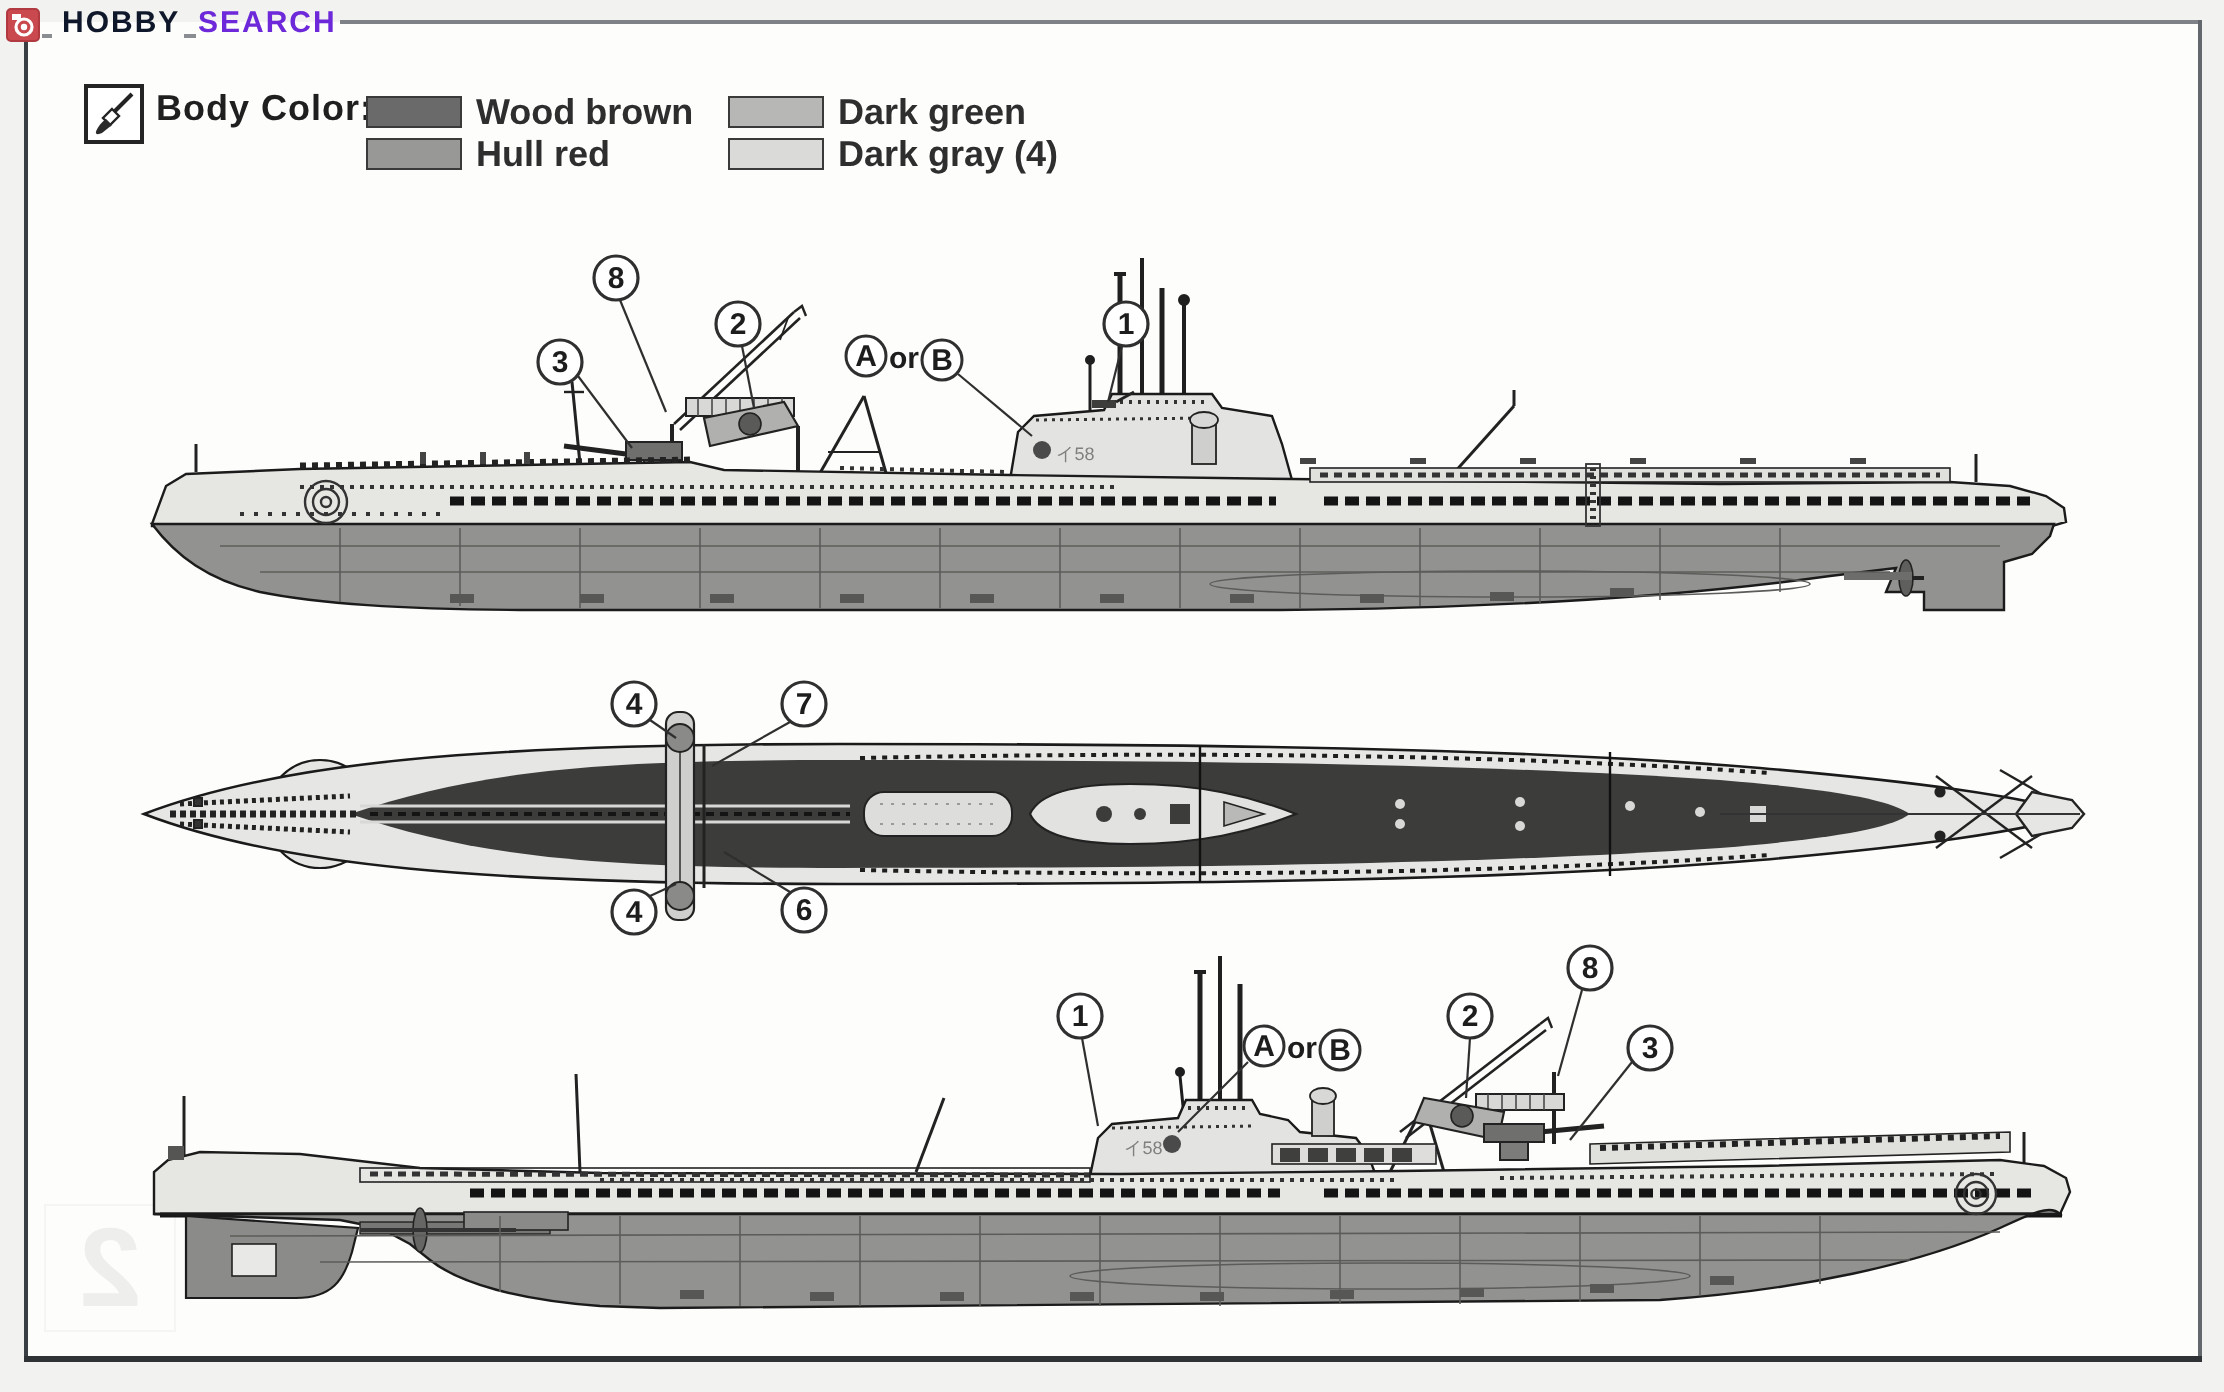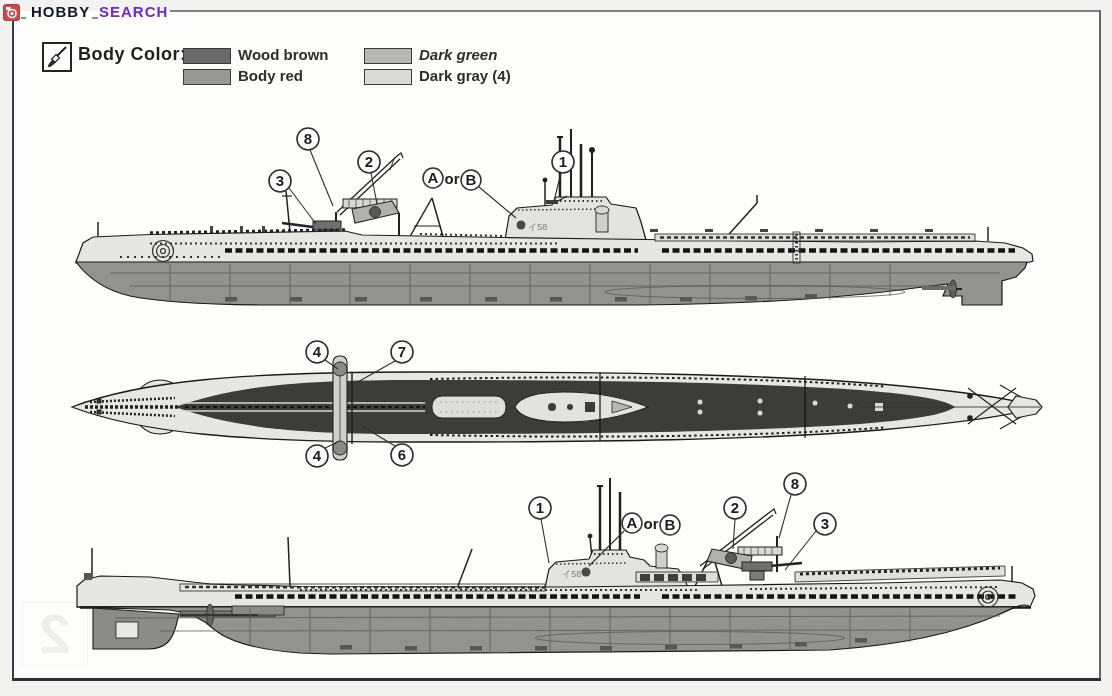--- a/index.html
+++ b/index.html
@@ -26,21 +26,21 @@
   
   .legend-iconbox{
     position:absolute;left:42px;top:42px;width:26px;height:26px;
     border:2px solid #242424;background:#fff;
   }
   .legend-title{
     position:absolute;left:78px;top:44px;font-size:18px;font-weight:700;
     color:#1f1f1f;letter-spacing:0.5px;
   }
   .swatch{position:absolute;width:46px;height:14px;border:1px solid #3a3a3a;}
-  .swatch-label{position:absolute;font-size:15px;font-weight:700;color:#2e2e2e;white-space:nowrap;}
+  .swatch-label{position:absolute;font-size:18px;font-weight:700;color:#2e2e2e;white-space:nowrap;}
   
   .ghost{
     position:absolute;left:22px;top:602px;width:64px;height:62px;
     border:1px solid rgba(90,90,90,0.05);
     font-size:56px;font-weight:700;color:rgba(70,70,70,0.08);
     transform:scaleX(-1);text-align:center;line-height:62px;
   }
   svg{position:absolute;left:0;top:0;}
   svg text{font-family:"Liberation Sans", sans-serif;}
   .co-num{font-size:15px;font-weight:700;fill:#1d1d1d;text-anchor:middle;}
@@ -75,23 +75,23 @@
     <line x1="22" y1="3" x2="13" y2="12" stroke="#232323" stroke-width="2"></line>
     <path d="M12,10.5 L15.5,14 L11,18.5 L7.5,15 Z" fill="#ffffff" stroke="#232323" stroke-width="1.2"></path>
     <path d="M9,15.5 L12,18.5 L7,22.5 C5,23.5 3.2,23.3 4.2,21.2 C5.2,19.2 6.5,17.2 9,15.5 Z" fill="#2a2a2a"></path>
   </svg>
 </div>
 <div class="legend-title">Body Color:</div>
 
 <div class="swatch" style="left: 183px; top: 48px; background-color: rgb(106, 106, 106);"></div>
 <div class="swatch-label" style="left:238px;top:46px;">Wood brown</div>
 <div class="swatch" style="left: 183px; top: 69px; background-color: rgb(152, 152, 150);"></div>
-<div class="swatch-label" style="left:238px;top:67px;">Body red</div>
+<div class="swatch-label" style="left:238px;top:67px;">Hull red</div>
 <div class="swatch" style="left: 364px; top: 48px; background-color: rgb(183, 183, 181);"></div>
-<div class="swatch-label" style="left:419px;top:46px;font-style:italic;">Dark green</div>
+<div class="swatch-label" style="left:419px;top:46px;">Dark green</div>
 <div class="swatch" style="left: 364px; top: 69px; background-color: rgb(218, 218, 216);"></div>
 <div class="swatch-label" style="left:419px;top:67px;">Dark gray (4)</div>
 
 <div class="ghost">2</div>
 
 <svg width="1112" height="696" viewBox="0 0 1112 696">
 
   <g>
 
     <g stroke="#1f1f1f">

